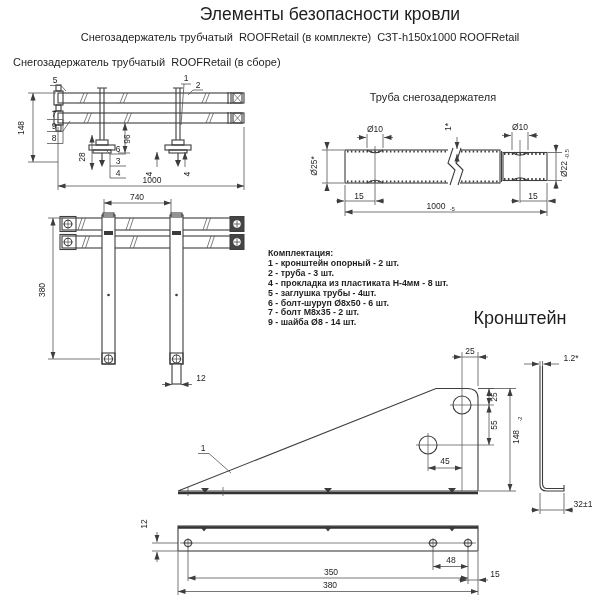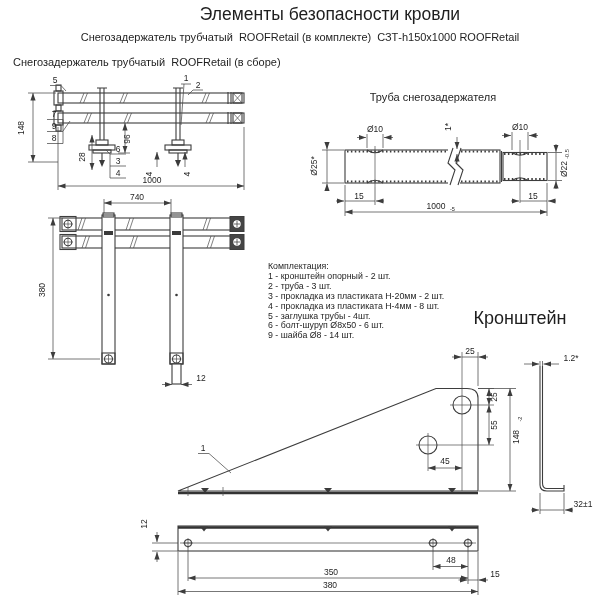--- a/index.html
+++ b/index.html
@@ -5,21 +5,21 @@
   html,body{margin:0;padding:0;background:#fff;}
   #stage{position:relative;width:600px;height:600px;background:#fff;overflow:hidden;
          font-family:"Liberation Sans",sans-serif;color:#222;}
   #stage svg{position:absolute;left:0;top:0;}
   .htxt{position:absolute;white-space:pre;color:#1e1e1e;}
   .page-title{top:4px;left:0;width:596px;text-align:center;font-size:17.5px;padding-left:32px;}
   .page-subtitle{top:31px;left:0;width:600px;text-align:center;font-size:11px;}
   .asm-title{top:56px;left:13px;font-size:11px;}
   .tube-title{top:91px;left:330px;width:206px;text-align:center;font-size:11px;}
   .bracket-title{top:308px;left:455px;width:130px;text-align:center;font-size:18px;}
-  .plist{position:absolute;left:268px;top:262px;font-size:8.8px;line-height:9.9px;color:#1e1e1e;}
+  .plist{position:absolute;left:268px;top:249px;font-size:8.8px;line-height:9.9px;color:#1e1e1e;font-weight:bold;}
   .plist div{white-space:pre;}
   svg text{font-family:"Liberation Sans",sans-serif;font-size:8.5px;fill:#1e1e1e;}
   svg .sub{font-size:5.6px;}
   .ol{stroke:#3d3d3d;stroke-width:1.1;fill:none;}
   .thin{stroke:#4a4a4a;stroke-width:.7;fill:none;}
   .dim{stroke:#4a4a4a;stroke-width:.75;fill:none;}
   .thick{stroke:#333;stroke-width:2.3;fill:none;}
   .fil{fill:#3a3a3a;stroke:none;}
   .knurl{stroke:#3d3d3d;stroke-width:2;stroke-dasharray:1.5 2.4;fill:none;}
   .wmask{fill:#fff;stroke:#3d3d3d;stroke-width:1.1;}
@@ -366,20 +366,20 @@
 <div class="htxt page-title">Элементы безопасности кровли</div>
 <div class="htxt page-subtitle">Снегозадержатель трубчатый  ROOFRetail (в комплекте)  СЗТ-h150x1000 ROOFRetail</div>
 <div class="htxt tube-title">Труба снегозадержателя</div>
 <div class="htxt asm-title">Снегозадержатель трубчатый  ROOFRetail (в сборе)</div>
 <div class="htxt bracket-title">Кронштейн</div>
 
 <div class="plist">
   <div>Комплектация:</div>
   <div>1 - кронштейн опорный - 2 шт.</div>
   <div>2 - труба - 3 шт.</div>
-  <div>3 - прокладка из пластиката Н-20мм - 2 шт.</div>
   <div>4 - прокладка из пластиката Н-4мм - 8 шт.</div>
   <div>5 - заглушка трубы - 4шт.</div>
   <div>6 - болт-шуруп Ø8х50 - 6 шт.</div>
+  <div>7 - болт М8х35 - 2 шт.</div>
   <div>9 - шайба Ø8 - 14 шт.</div>
 </div>
 
 </div>
 
 </body></html>

